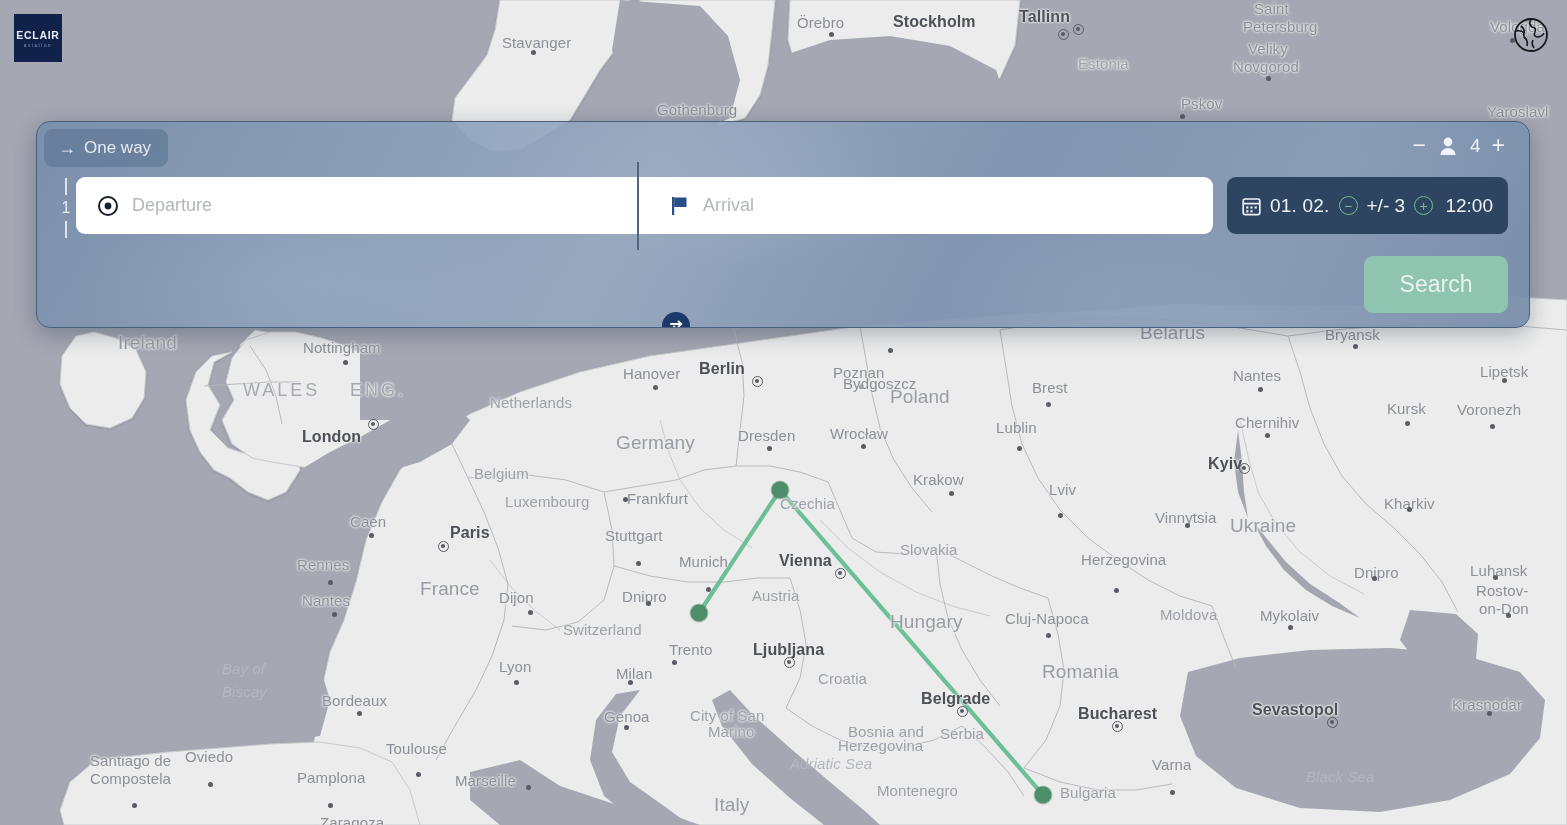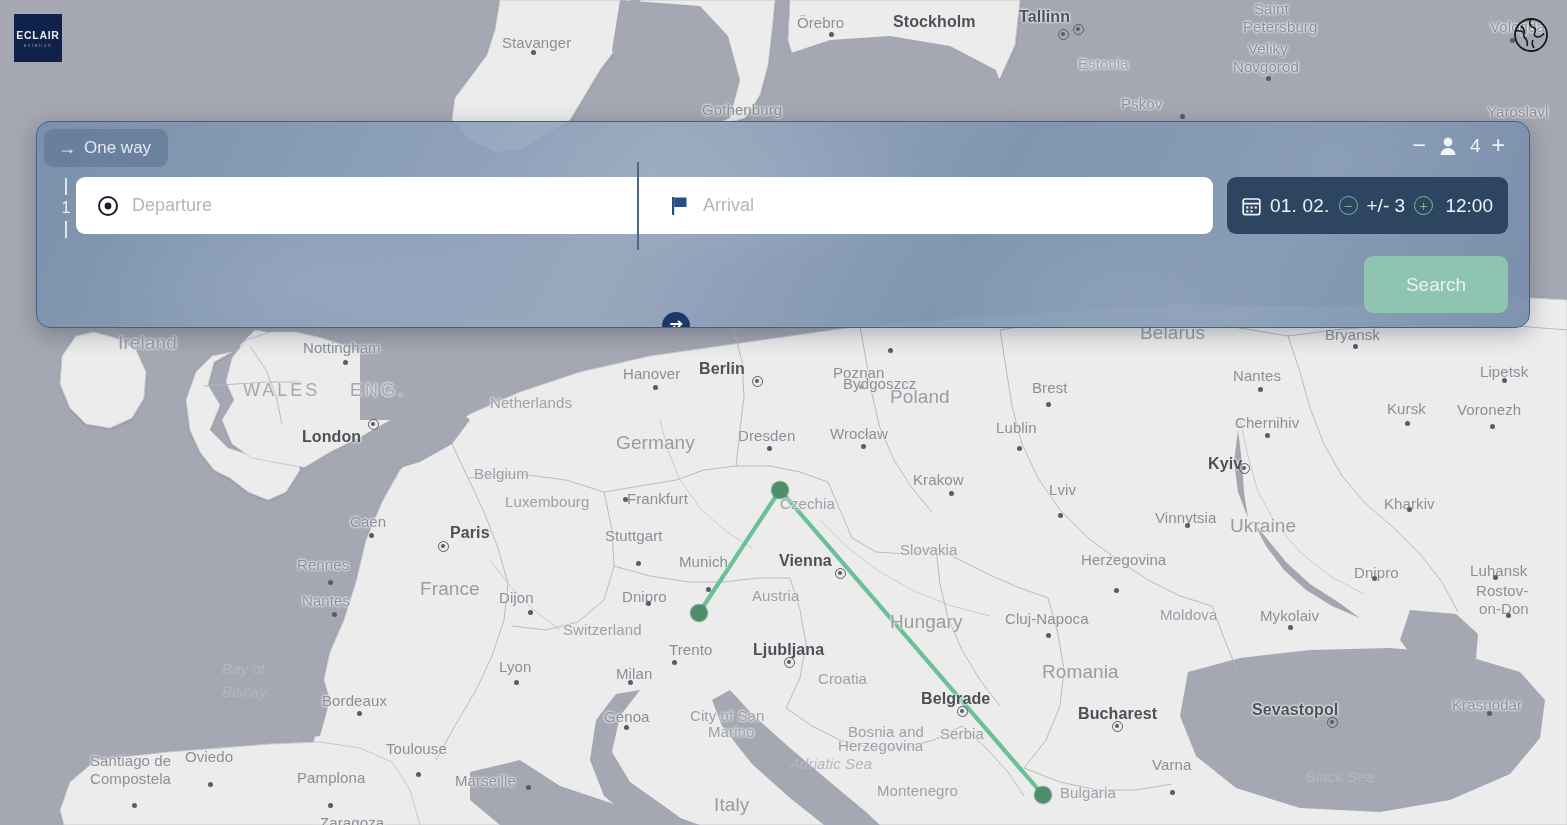--- a/index.html
+++ b/index.html
@@ -159,21 +159,21 @@
     border: 1.6px solid #75b98f; color: #75b98f;
     display: inline-flex; align-items: center; justify-content: center;
     font-size: 14px; line-height: 1; cursor: pointer; flex: none;
   }
 
   #search-btn {
     position: absolute; right: 21px; bottom: 14px;
     width: 144px; height: 57px; border-radius: 9px;
     background: #8fc4b0; color: #e9f2ee;
     border: none; cursor: pointer;
-    font-family: "Liberation Sans", sans-serif; font-size: 19px;
+    font-family: "Liberation Sans", sans-serif; font-size: 23px;
   }
 </style>
 </head>
 <body>
 
 <div id="app">
 
   <div id="map-canvas">
     <svg id="map-svg" viewBox="0 0 1567 825">
       <defs>
@@ -327,32 +327,32 @@
         <div class="map-label country" style="left: 1042px; top: 661px;">Romania</div>
         <div class="map-label country-sm" style="left: 1060px; top: 784px;">Bulgaria</div>
         <div class="map-label country-sm" style="left: 1160px; top: 606px;">Moldova</div>
         <div class="map-label country" style="left: 1230px; top: 515px;">Ukraine</div>
         <div class="map-label country" style="left: 1140px; top: 322px;">Belarus</div>
         <div class="map-label country-sm" style="left: 1078px; top: 55px;">Estonia</div>
         <div class="map-label country-sm" style="left: 690px; top: 707px;">City of San</div>
         <div class="map-label country-sm" style="left: 708px; top: 723px;">Marino</div>
         <div class="map-label city" style="left: 502px; top: 34px;">Stavanger</div>
         <div class="city-dot" style="left: 530.5px; top: 49.5px;"></div>
-        <div class="map-label city" style="left: 702px; top: 101px;">Gothenburg</div>
+        <div class="map-label city" style="left: 657px; top: 101px;">Gothenburg</div>
         <div class="map-label city" style="left: 797px; top: 14px;">Örebro</div>
         <div class="city-dot" style="left: 828.5px; top: 31.5px;"></div>
         <div class="map-label city" style="left: 1254px; top: 0px;">Saint</div>
         <div class="map-label city" style="left: 1243px; top: 18px;">Petersburg</div>
         <div class="map-label city" style="left: 1248px; top: 40px;">Veliky</div>
         <div class="map-label city" style="left: 1233px; top: 58px;">Novgorod</div>
         <div class="city-dot" style="left: 1265.5px; top: 75.5px;"></div>
         <div class="map-label city" style="left: 1490px; top: 18px;">Vologda</div>
         <div class="city-dot" style="left: 1509.5px; top: 37.5px;"></div>
         <div class="map-label city" style="left: 1487px; top: 103px;">Yaroslavl</div>
-        <div class="map-label city" style="left: 1105px; top: 95px; padding-left: 16px;">Pskov</div>
+        <div class="map-label city" style="left: 1165px; top: 95px; padding-left: 16px;">Pskov</div>
         <div class="city-dot" style="left: 1179.5px; top: 113.5px;"></div>
         <div class="map-label city" style="left: 303px; top: 339px;">Nottingham</div>
         <div class="city-dot" style="left: 342.5px; top: 359.5px;"></div>
         <div class="map-label city" style="left: 623px; top: 365px;">Hanover</div>
         <div class="city-dot" style="left: 652.5px; top: 384.5px;"></div>
         <div class="map-label city" style="left: 738px; top: 427px;">Dresden</div>
         <div class="city-dot" style="left: 766.5px; top: 445.5px;"></div>
         <div class="map-label city" style="left: 833px; top: 364px;">Poznan</div>
         <div class="city-dot" style="left: 858.5px; top: 383.5px;"></div>
         <div class="map-label city" style="left: 830px; top: 425px;">Wrocław</div>

